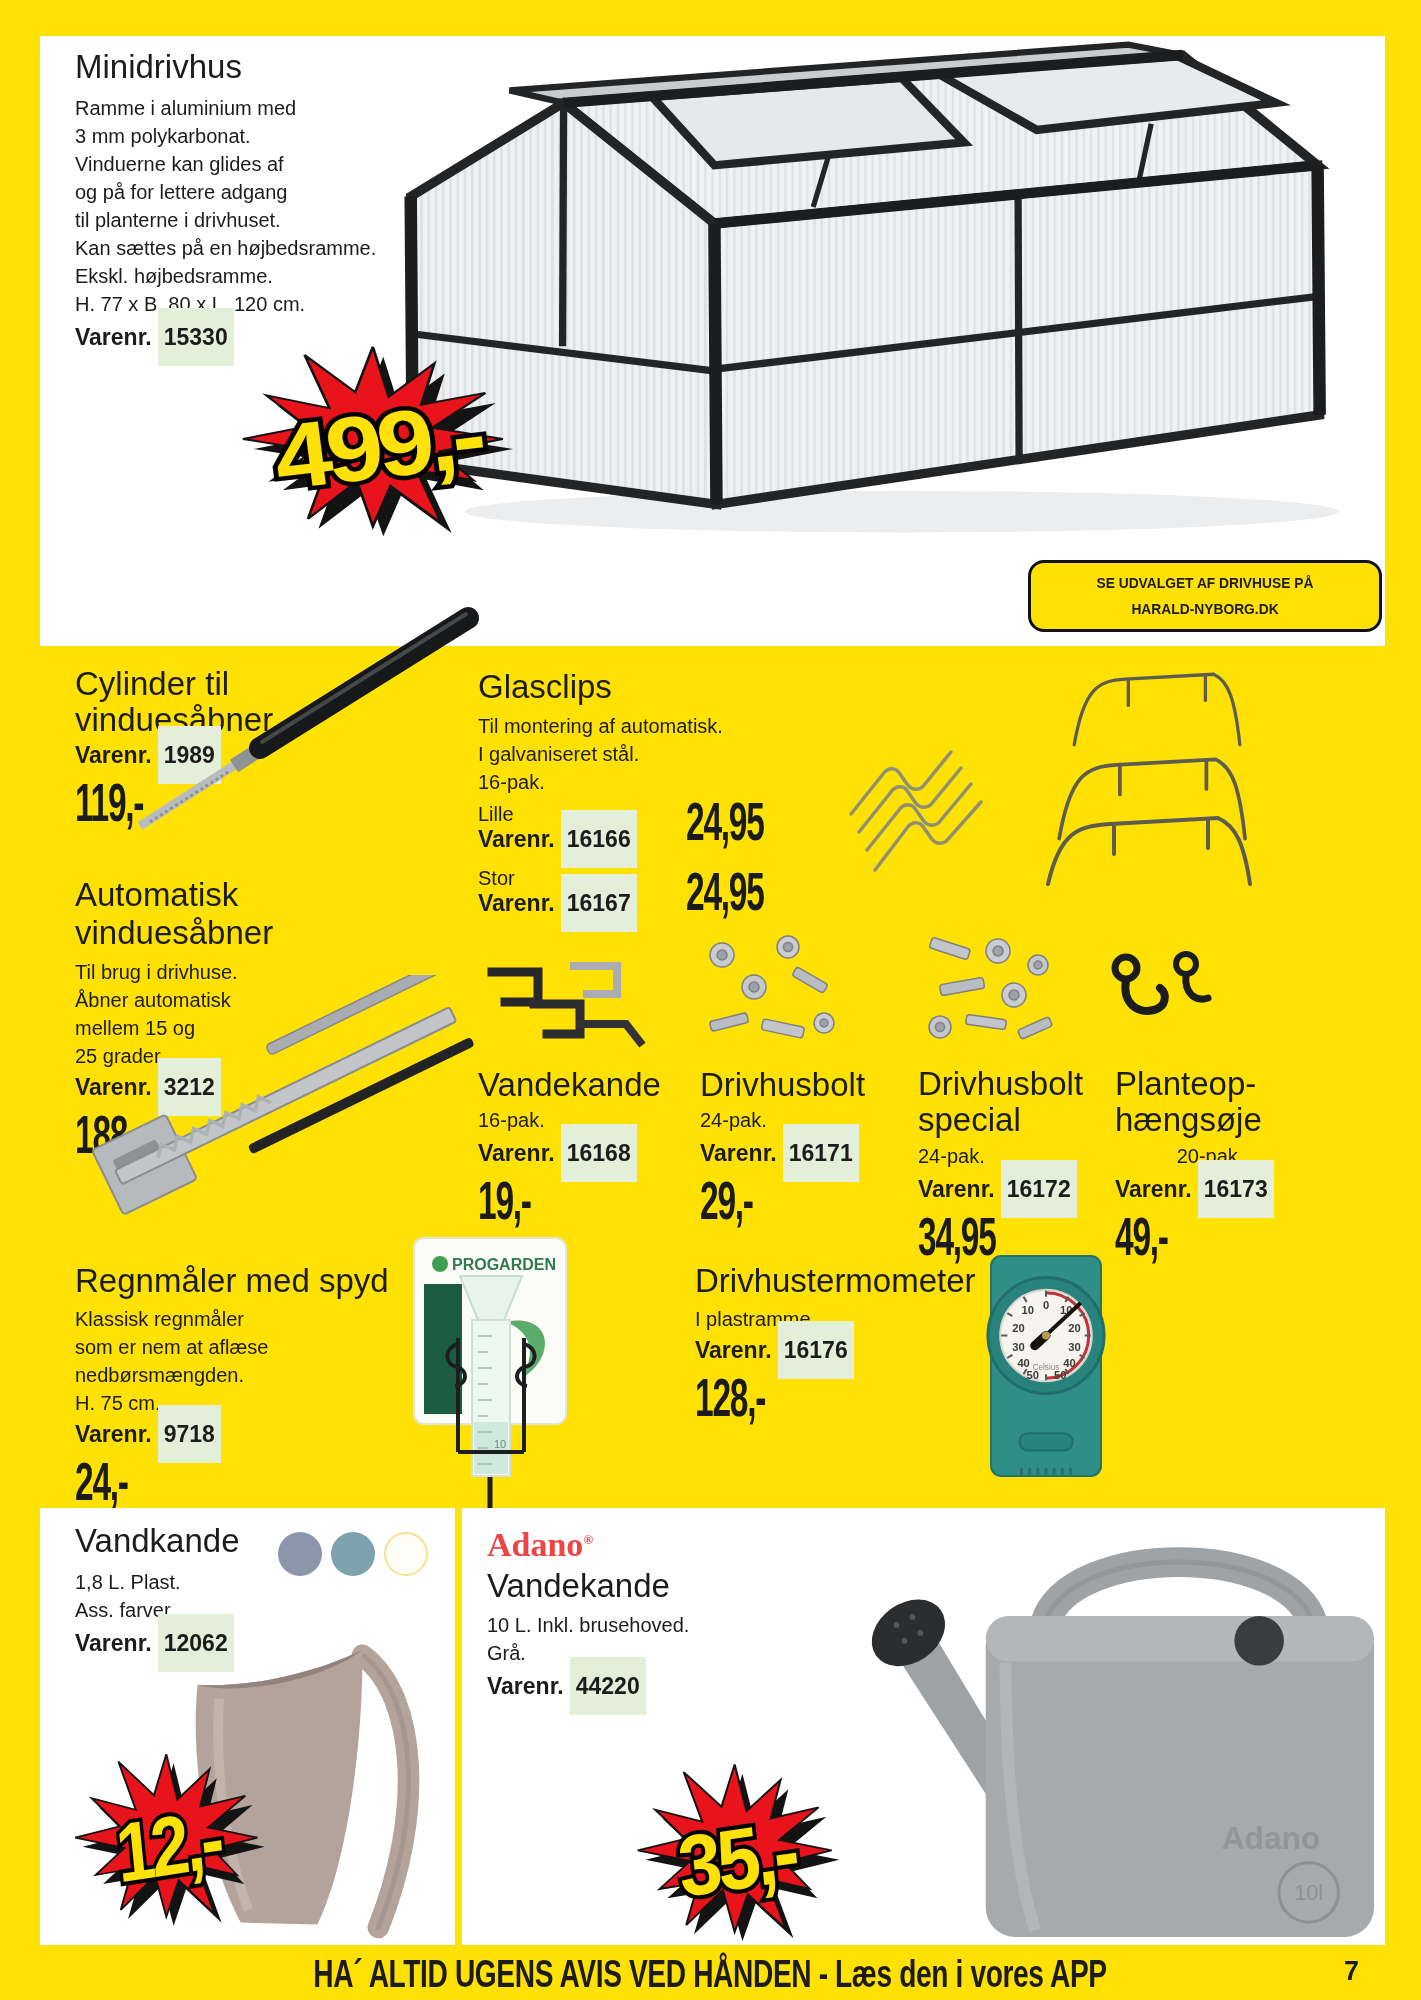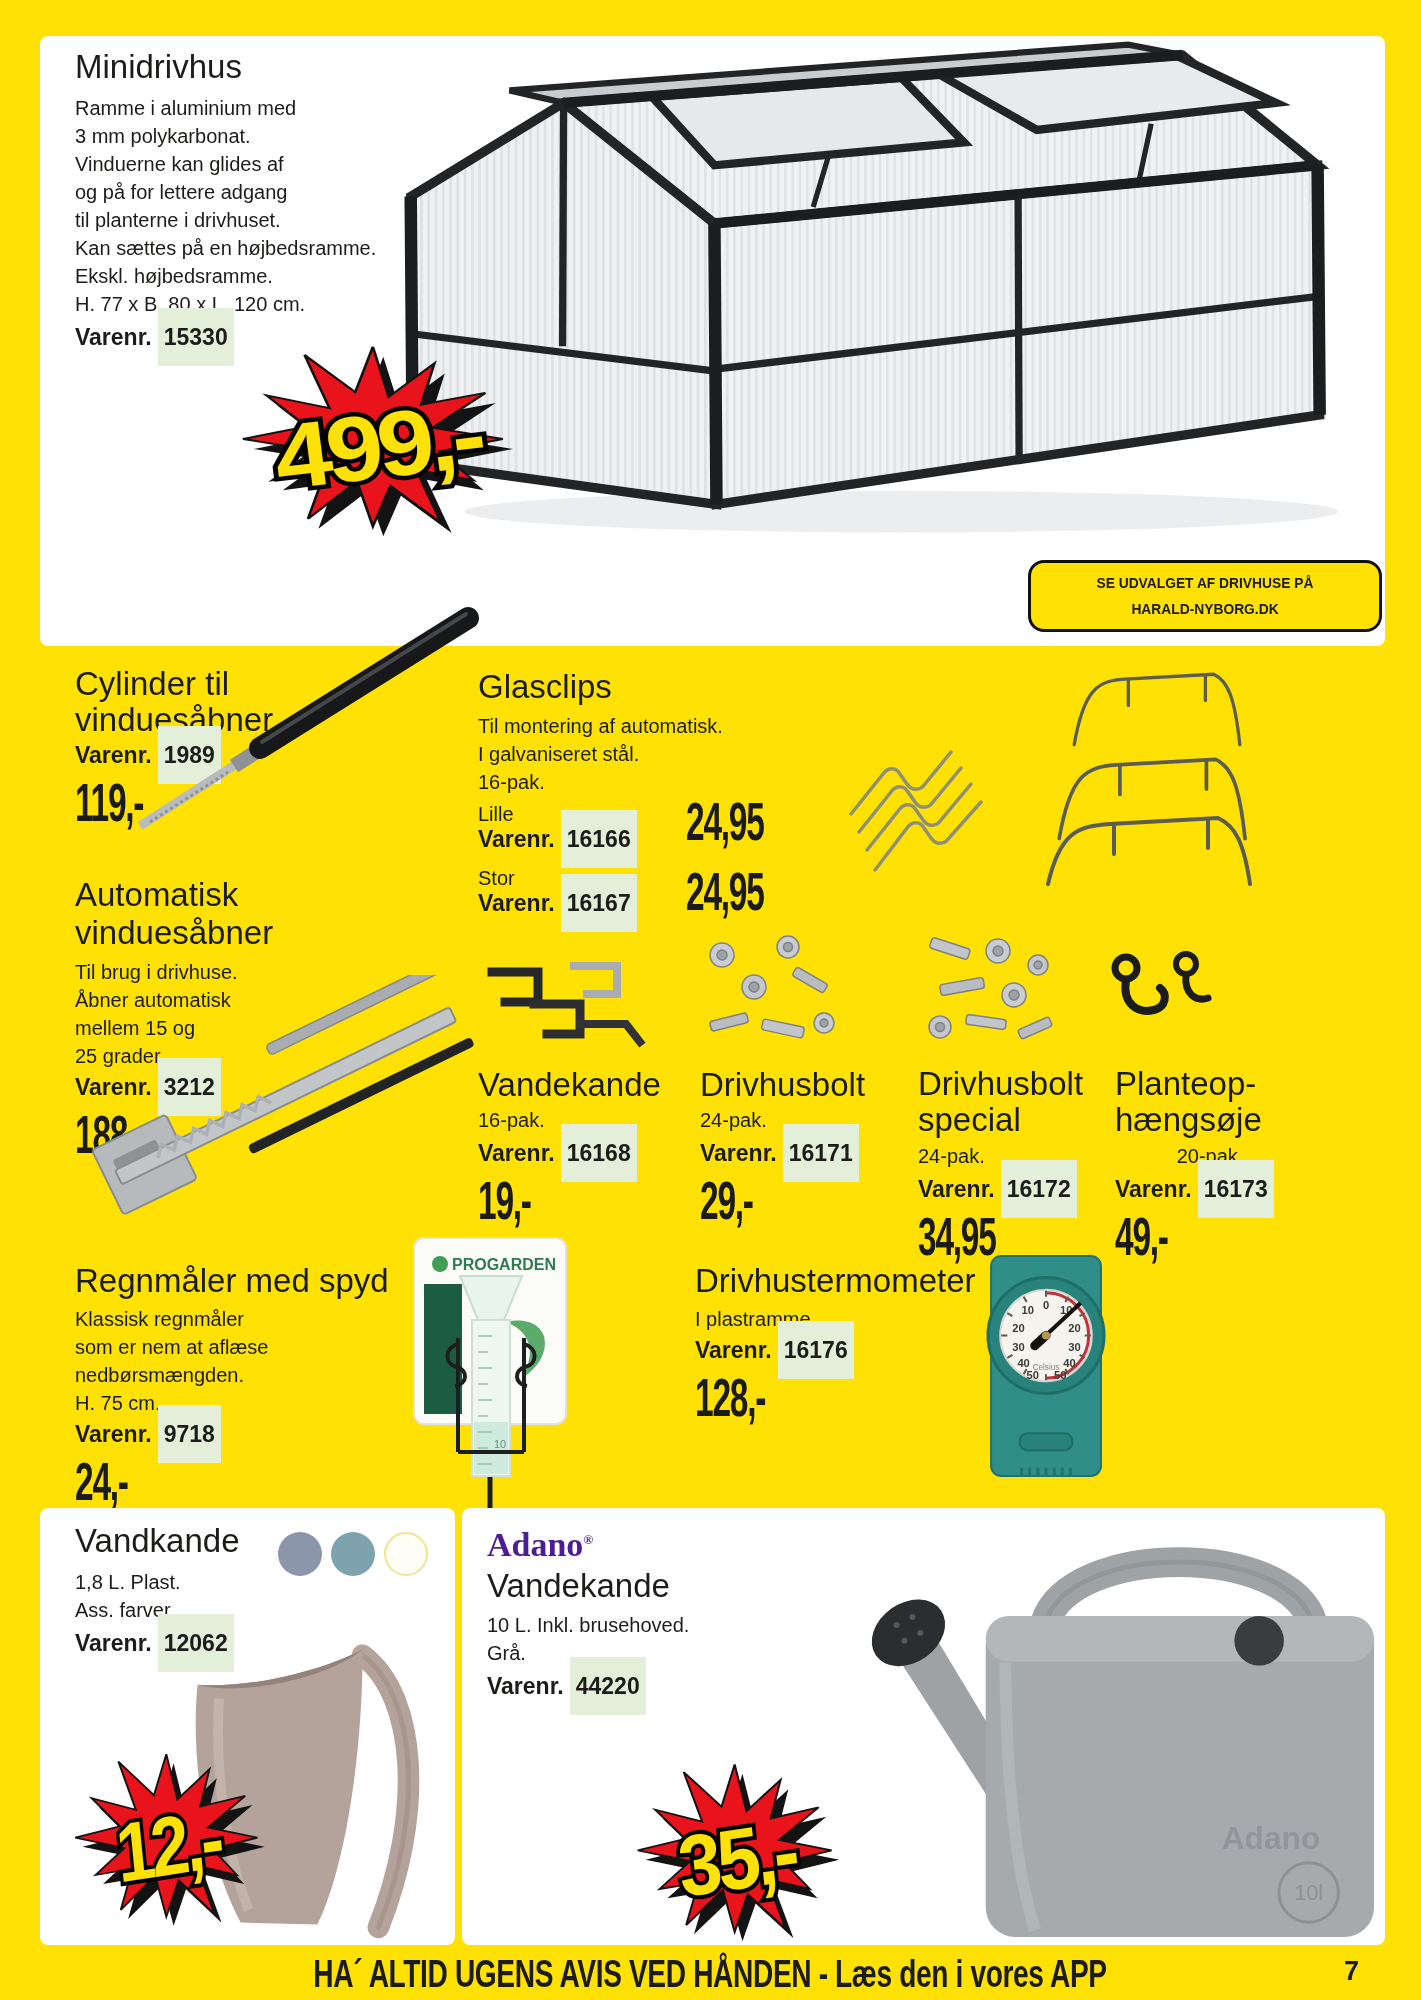--- a/index.html
+++ b/index.html
@@ -1,36 +1,36 @@
 <!DOCTYPE html>
 <html><head>
 <meta charset="utf-8">
 <style>
   html,body{margin:0;padding:0;background:#888;}
   .page{position:relative;width:1421px;height:2000px;background:#FFE103;overflow:hidden;
         font-family:"Liberation Sans",sans-serif;color:#1c1c1a;}
   .abs{position:absolute;}
-  .box{position:absolute;background:#ffffff;border-radius:8px;}
+  .box{position:absolute;background:#ffffff;border-radius:1px;}
   .t-title{font-size:33px;line-height:38px;font-weight:400;}
   .t-title2{font-size:33px;line-height:36px;font-weight:400;}
   .t-body{font-size:20px;line-height:28px;font-weight:400;}
   .t-varenr{font-size:23px;font-weight:700;margin-top:6px;white-space:nowrap;}
   .hl{background:#E4EFDA;padding:16px 6px;margin-left:6px;}
   .price{display:inline-block;font-weight:700;font-size:54px;line-height:54px;letter-spacing:-2px;
          transform:scaleX(0.62);transform-origin:left top;white-space:nowrap;color:#1b1b19;}
   .price.mt{margin-top:6px;}
   .burst{position:absolute;}
   .burst svg{display:block;width:100%;height:100%;}
   .burst-price{font-family:"Liberation Sans",sans-serif;font-weight:700;font-size:92px;
                fill:#FFE10A;stroke:#000000;stroke-width:9px;paint-order:stroke;letter-spacing:-5px;}
   .hero-badge{position:absolute;background:#FFE103;border:3px solid #111;border-radius:16px;
               text-align:center;font-weight:700;font-size:15px;line-height:26px;padding:7px 6px;}
   .badge-inner{display:inline-block;transform:scaleX(0.92);transform-origin:center;white-space:nowrap;}
   .dot{display:inline-block;width:44px;height:44px;border-radius:50%;margin-right:9px;}
-  .brand-adano{font-family:"Liberation Serif",serif;font-weight:700;font-size:34px;line-height:44px;color:#4c1d95;}
+  .brand-adano{font-family:"Liberation Serif",serif;font-weight:700;font-size:34px;line-height:44px;color:#ef4444;}
   .brand-adano sup{font-size:13px;}
   .footer{position:absolute;left:0;top:1948px;width:1421px;height:52px;display:flex;
           justify-content:center;align-items:center;}
   .footer-inner{display:inline-block;transform:scaleX(0.74);transform-origin:center;
                 font-size:38px;font-weight:700;white-space:nowrap;letter-spacing:-0.5px;}
   .footer-inner .reg{margin-left:10px;}
   .pagenum{position:absolute;left:1344px;top:1956px;font-size:27px;font-weight:700;}
   svg text{font-family:"Liberation Sans",sans-serif;}
 </style>
 </head>

